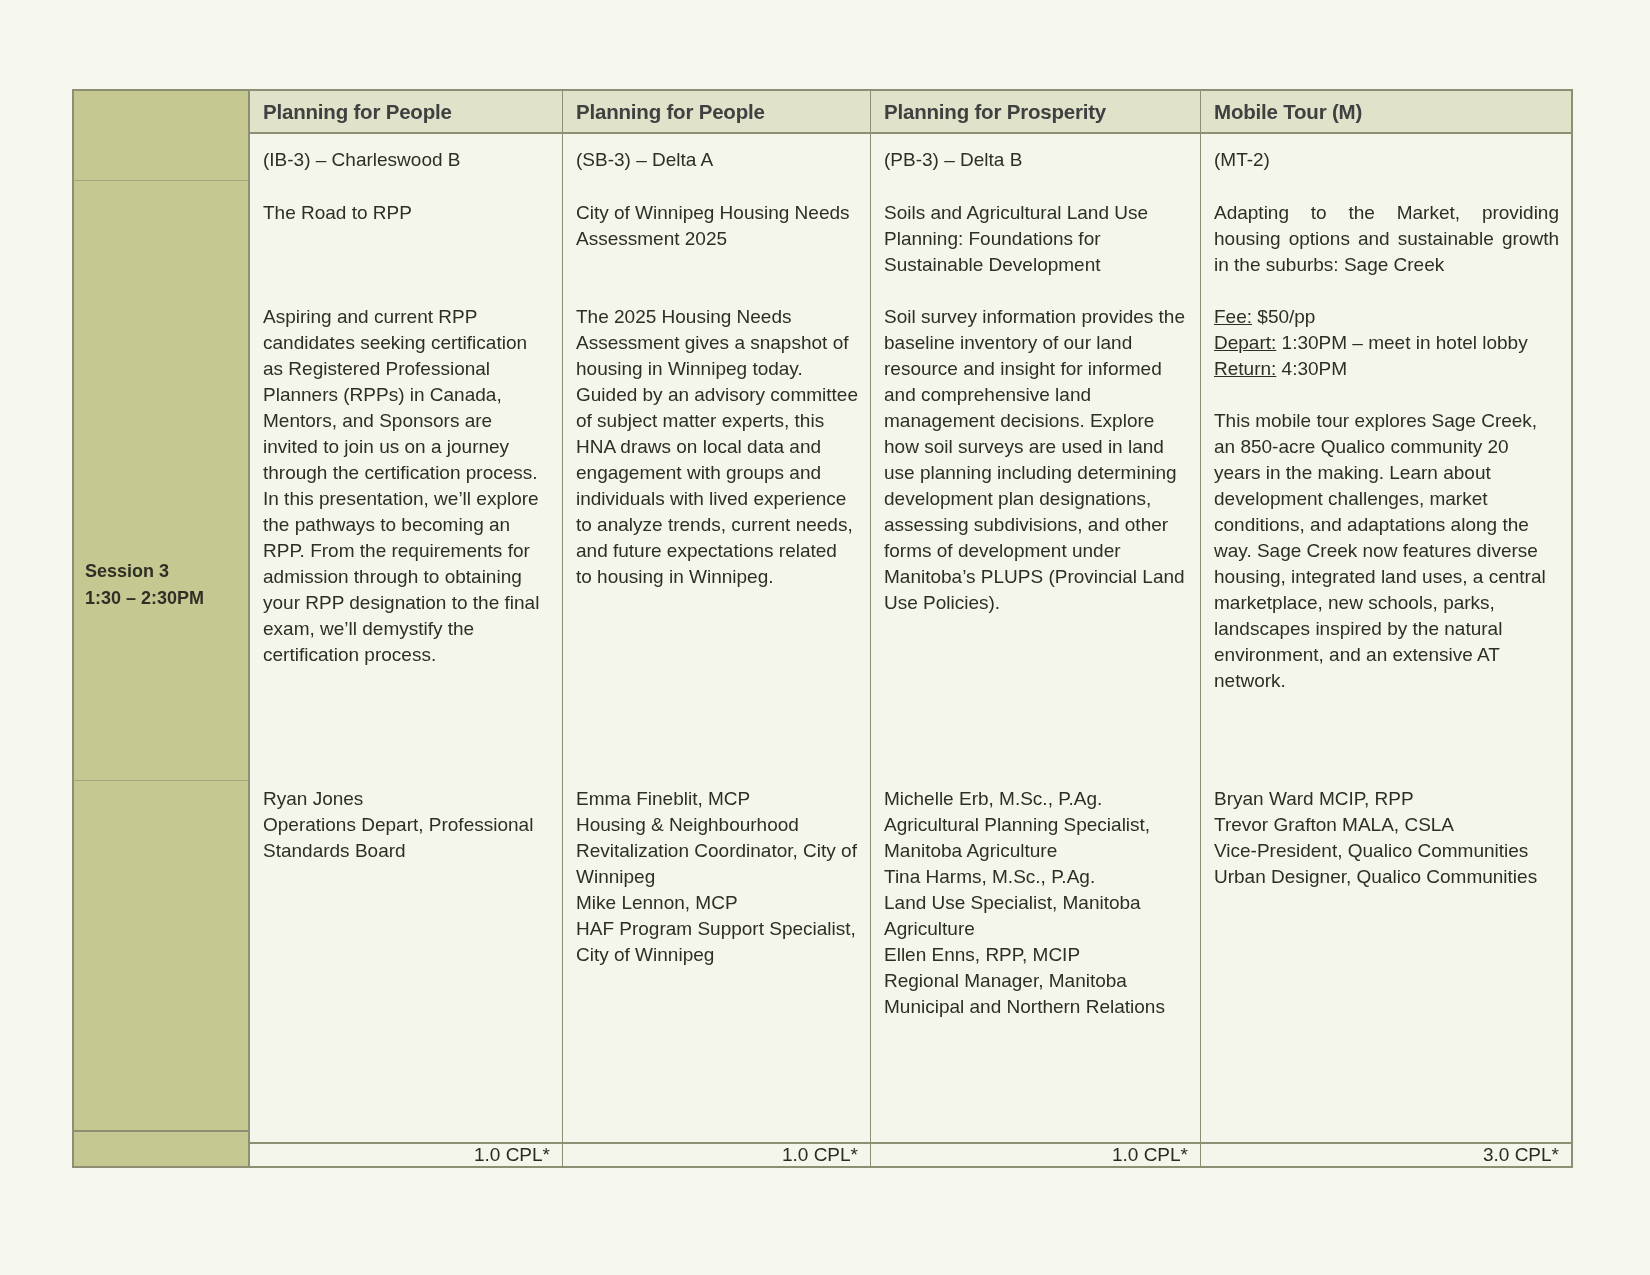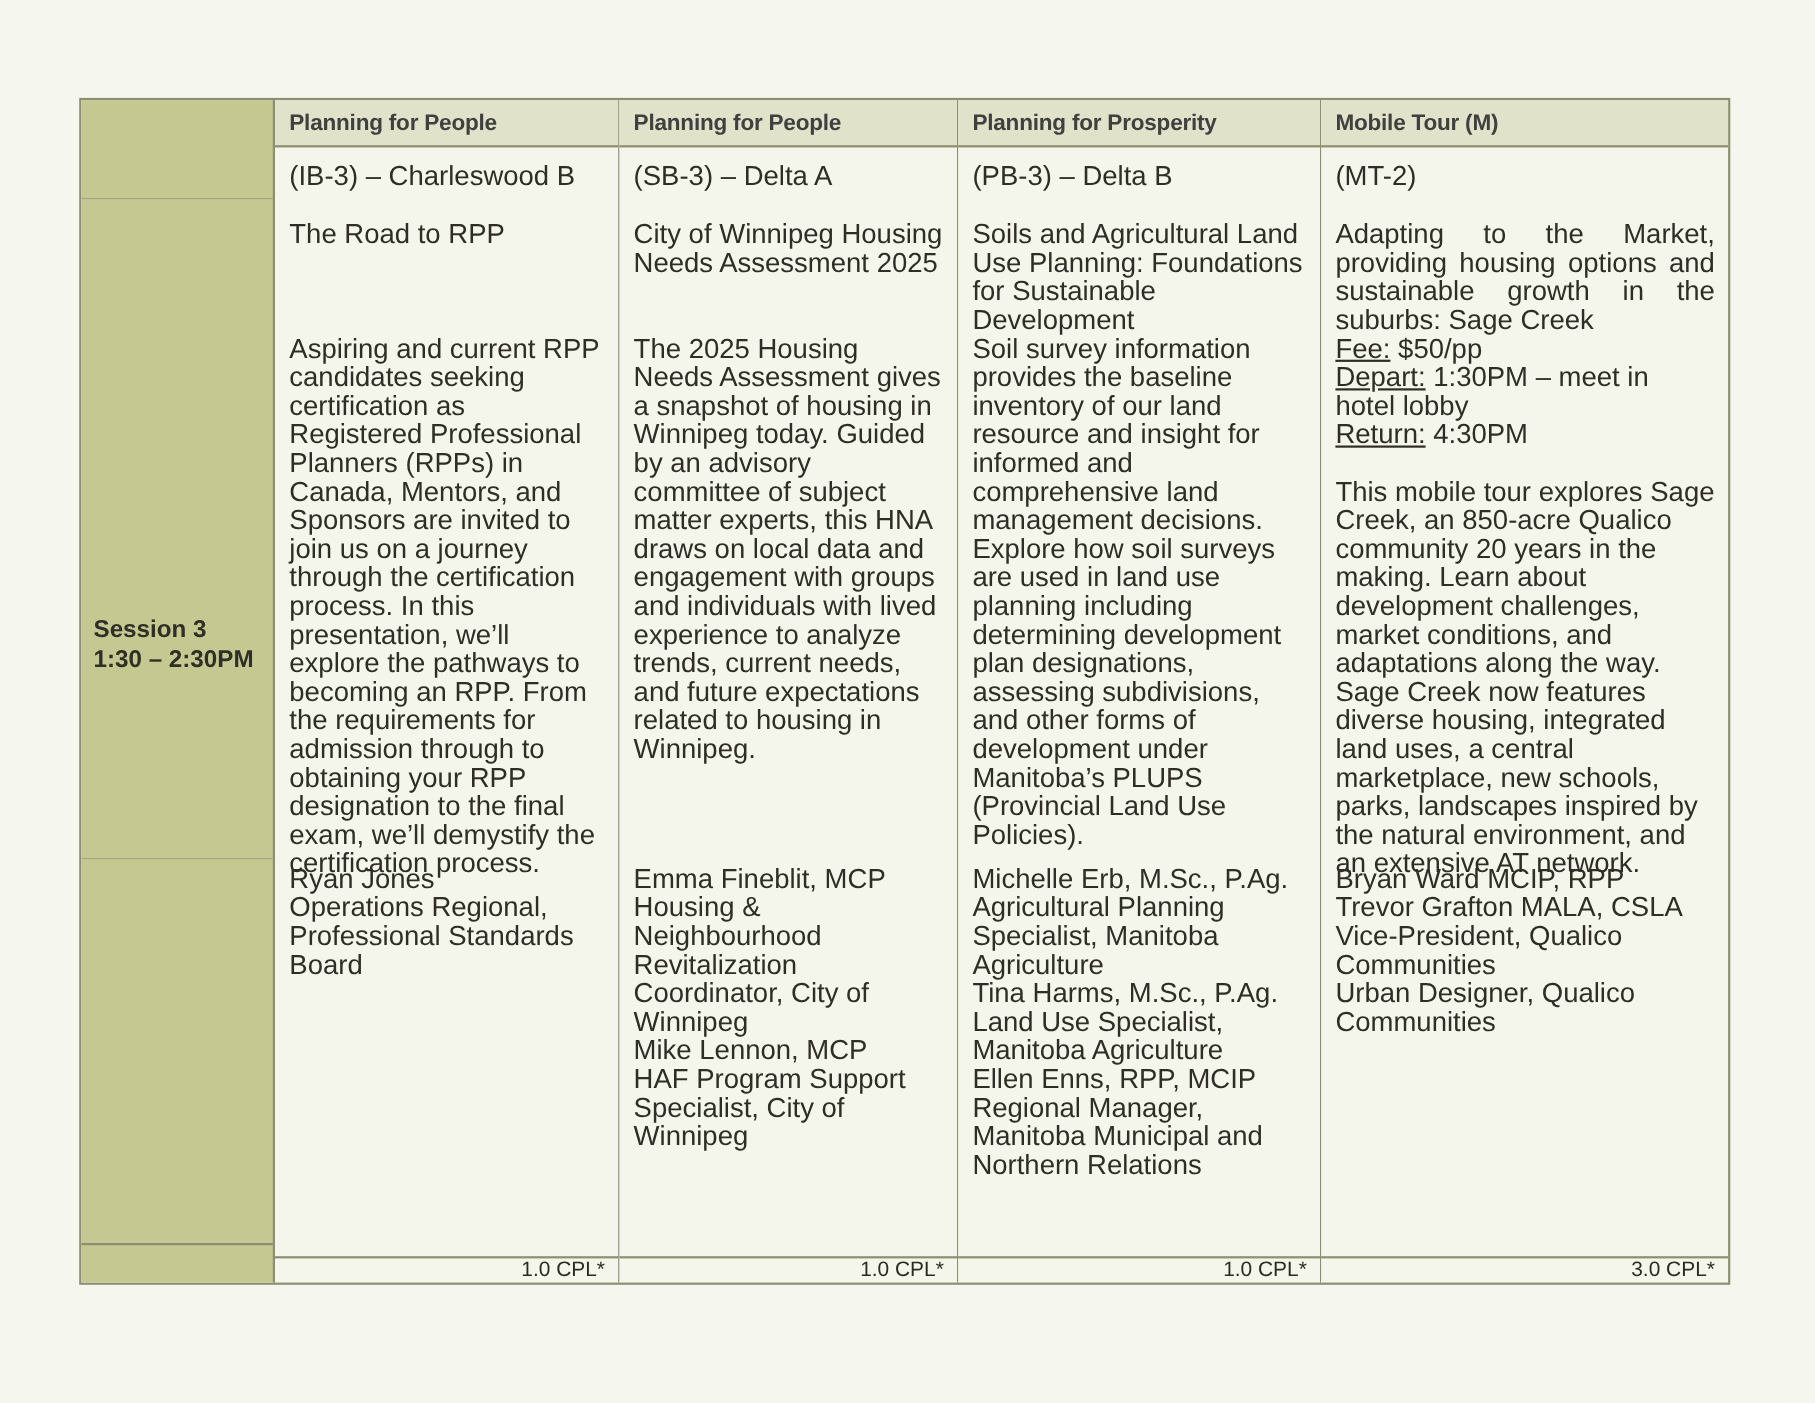--- a/index.html
+++ b/index.html
@@ -26,21 +26,21 @@
     border-right:2px solid #8d8f72;
     box-sizing:border-box;
     display:flex; flex-direction:column;
   }
   .sess-spacer { height:90px; border-bottom:1px solid #a6a884; box-sizing:border-box; }
   .sess-main {
     height:600px; box-sizing:border-box;
     border-bottom:1px solid #a6a884;
     display:flex; flex-direction:column; justify-content:flex-end;
     padding:0 8px 168px 11px;
-    font-weight:bold; font-size:22px; line-height:27px; color:#2f2f25;
+    font-weight:bold; font-size:18px; line-height:27px; color:#2f2f25;
   }
   .sess-filler { flex:1; }
   .sess-cpl { height:36px; border-top:2px solid #8d8f72; box-sizing:border-box; }
   
   .tracks { flex:1; display:flex; }
   .col { display:flex; flex-direction:column; box-sizing:border-box; }
   .col + .col { border-left:1px solid #8d8f72; }
   .col-1 { flex:0 0 312px; }
   .col-2 { flex:0 0 308px; }
   .col-3 { flex:0 0 330px; }
@@ -50,21 +50,21 @@
     background:#e0e2ca;
     border-bottom:2px solid #8d8f72;
     display:flex; align-items:center;
     padding:0 12px 0 13px;
     font-weight:bold; font-size:20.5px; color:#404040;
     letter-spacing:-0.2px;
   }
   .col-body {
     flex:1; box-sizing:border-box;
     padding:13px 12px 0 13px;
-    font-size:25px; line-height:26px;
+    font-size:19px; line-height:26px;
     display:flex; flex-direction:column;
     overflow:hidden;
   }
   .code-line { margin-bottom:27px; white-space:nowrap; }
   .sess-title { height:104px; box-sizing:border-box; }
   .body-block { height:470px; box-sizing:border-box; }
   .fee-block { margin-bottom:26px; }
   .u { text-decoration:underline; }
   .desc { }
   .speakers { flex:1;margin-top:12px; }
@@ -97,21 +97,21 @@
     <div class="col col-1">
       <div class="col-header">Planning for People</div>
       <div class="col-body">
         <div class="code-line">(IB-3) – Charleswood B</div>
         <div class="sess-title">The Road to RPP</div>
         <div class="body-block">
           <div class="desc">Aspiring and current RPP candidates seeking certification as Registered Professional Planners (RPPs) in Canada, Mentors, and Sponsors are invited to join us on a journey through the certification process. In this presentation, we’ll explore the pathways to becoming an RPP. From the requirements for admission through to obtaining your RPP designation to the final exam, we’ll demystify the certification process.</div>
         </div>
         <div class="speakers">
             <div>Ryan Jones</div>
-            <div>Operations Regional, Professional Standards Board</div>
+            <div>Operations Depart, Professional Standards Board</div>
           </div>
       </div>
       <div class="col-cpl">
         <span>1.0 CPL*</span>
       </div>
     </div>
 
     <div class="col col-2">
       <div class="col-header">Planning for People</div>
       <div class="col-body">

